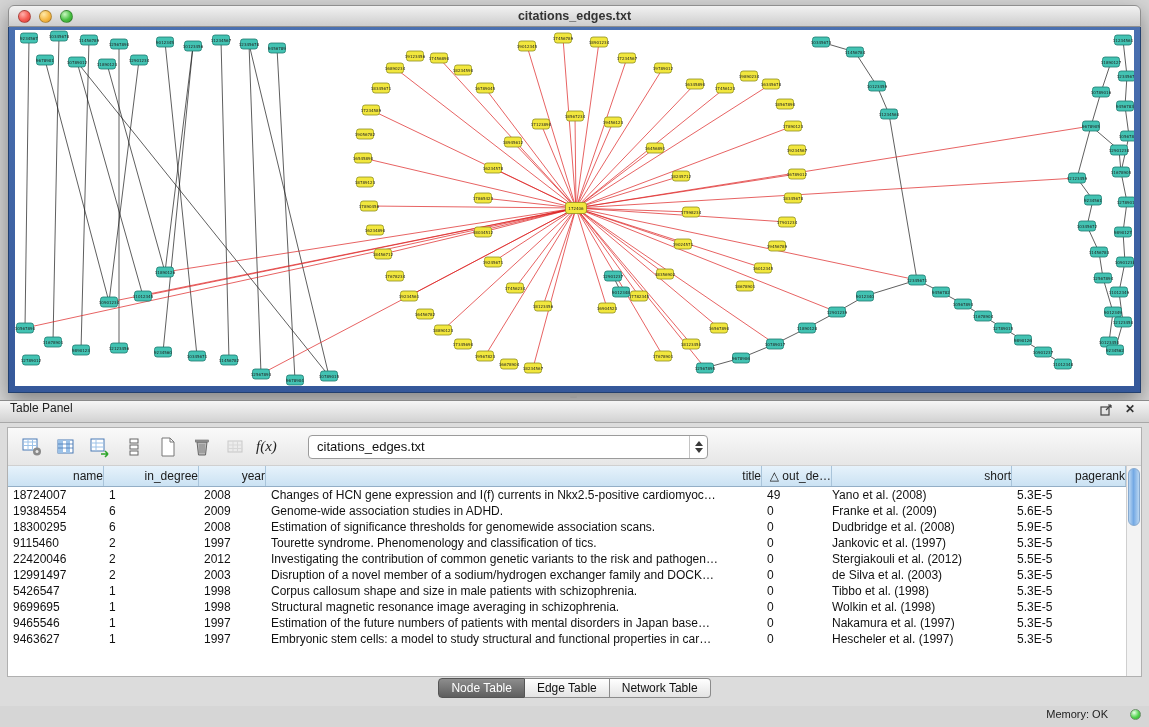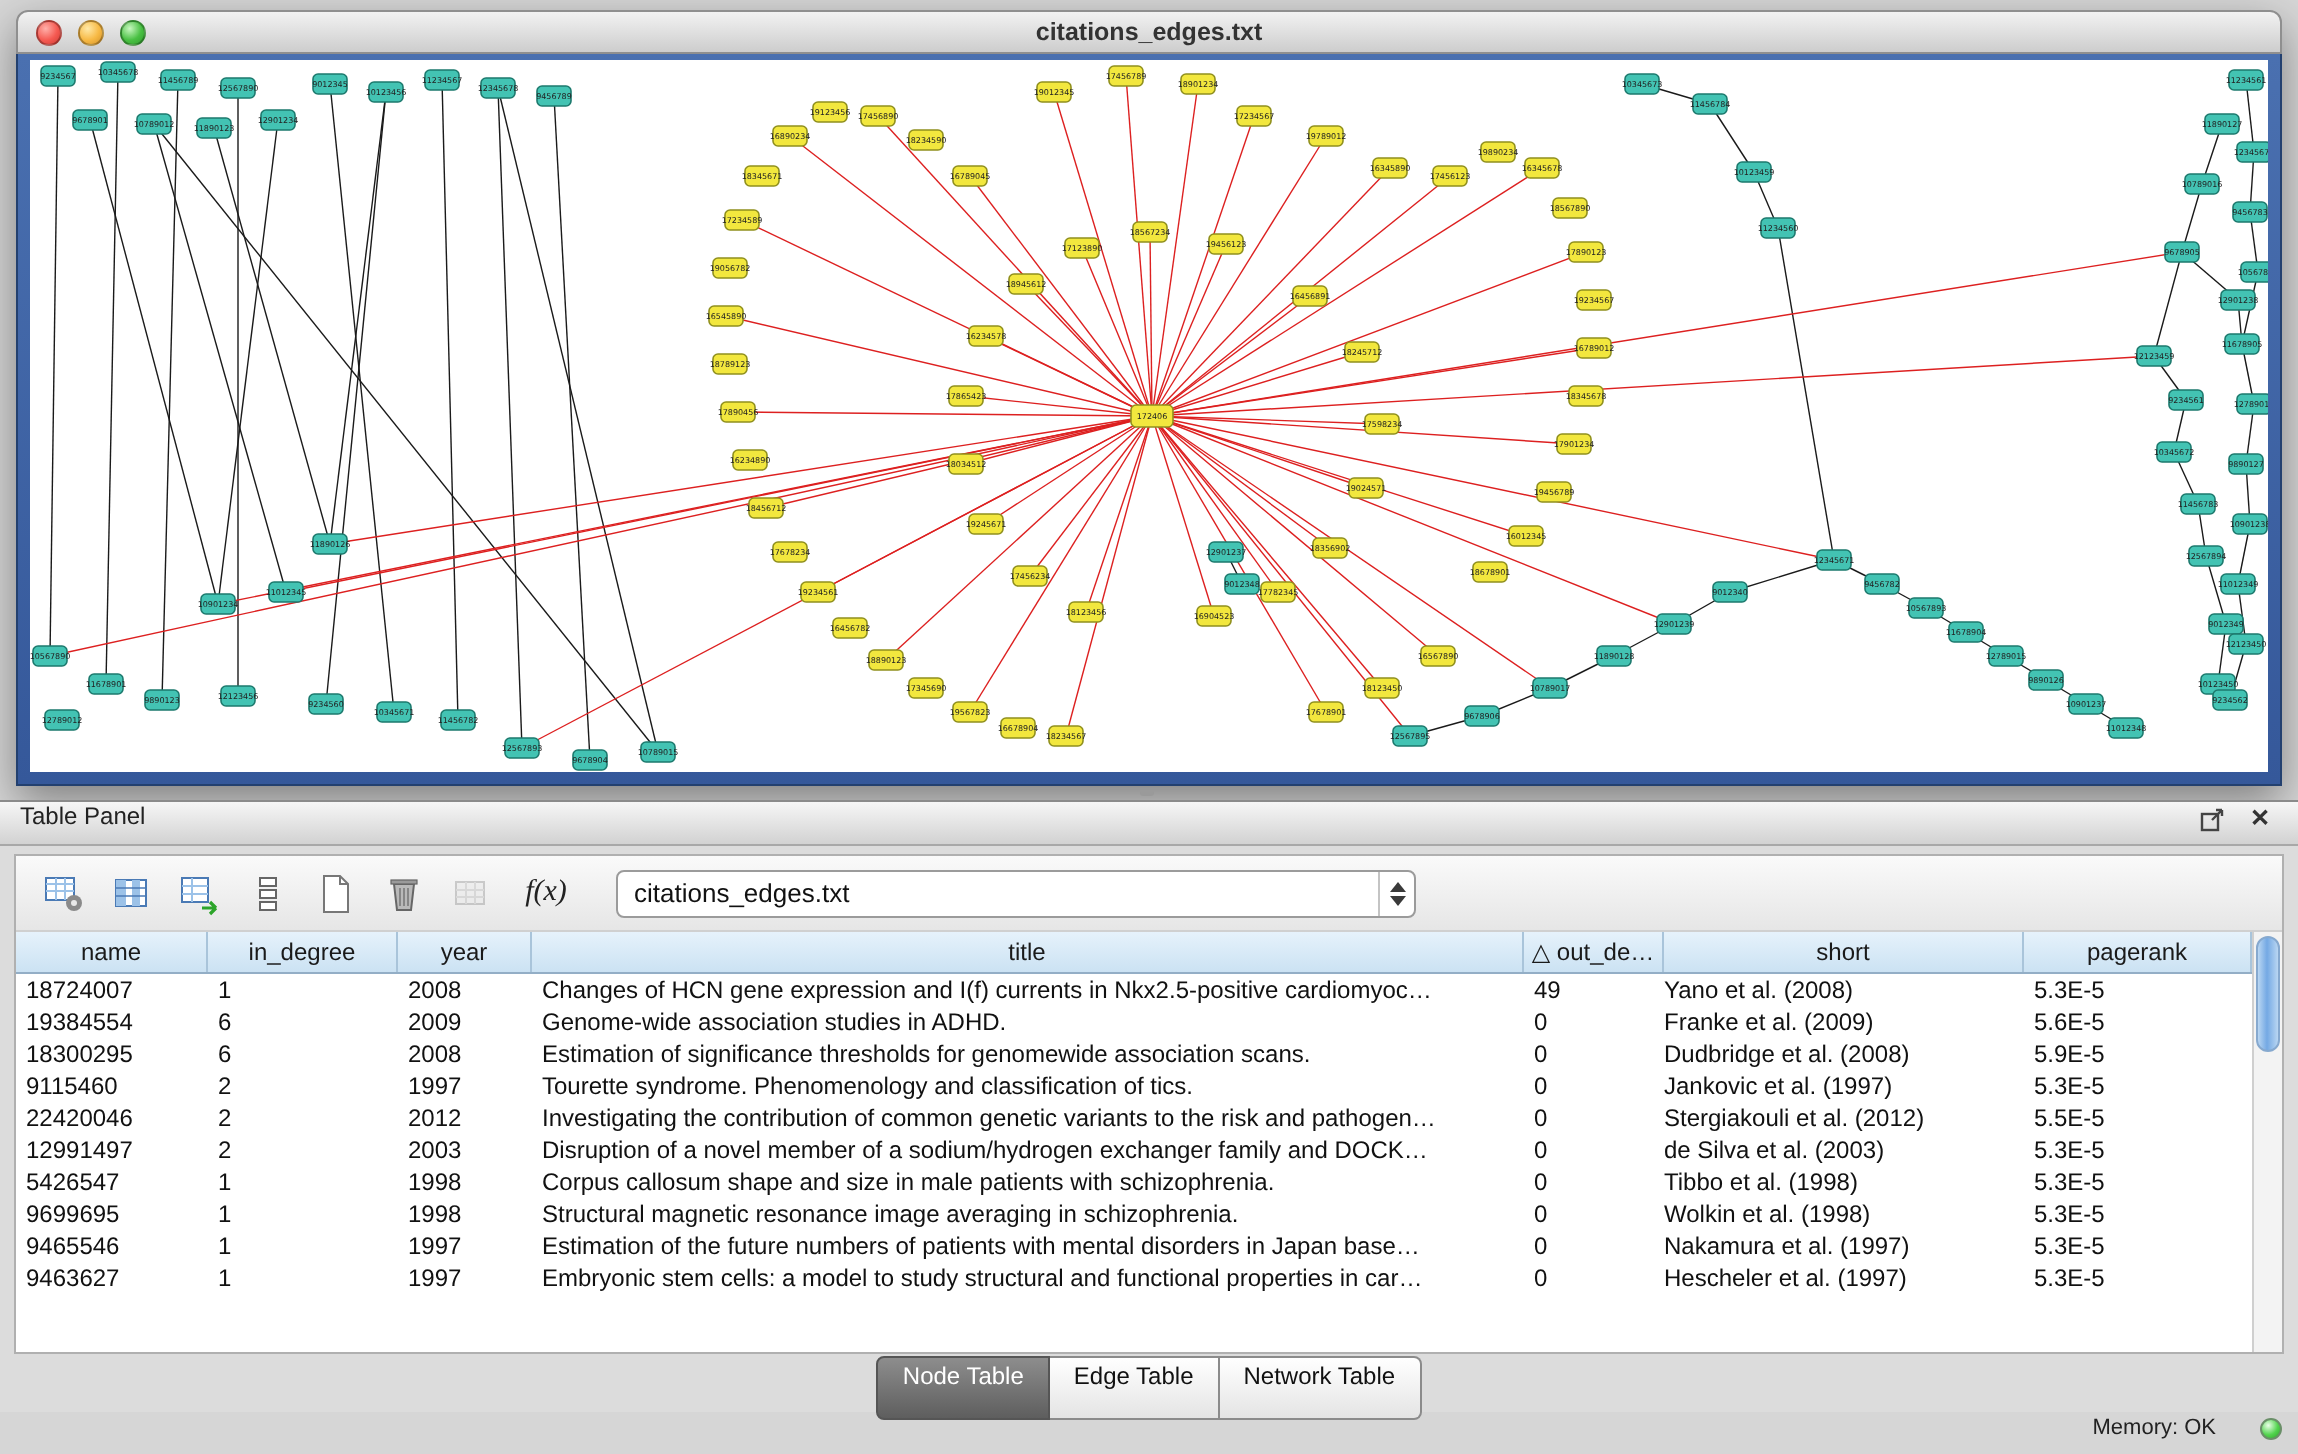--- a/index.html
+++ b/index.html
@@ -24,41 +24,41 @@
   .split{position:absolute;left:570px;top:395px;width:7px;height:3px;border-radius:2px;background:#9a9a9a}
 
   
   .tpanel{position:absolute;left:0;top:400px;width:1149px;height:306px;background:#dcdcdc;border-top:1px solid #8a8a8a;box-sizing:border-box}
   .ptitle{height:21px;background:linear-gradient(#f6f6f6,#d2d2d2);border-bottom:1px solid #a8a8a8;display:flex;align-items:flex-start;padding:0 10px;font-size:12px;color:#222}
   .ptitle .sp{flex:1}
   .picon{width:18px;height:16px;display:flex;align-items:center;justify-content:center;color:#333;font-size:12px;margin-left:6px}
   .pcontent{position:absolute;left:7px;right:7px;top:26px;height:250px;background:#fff;border:1px solid #b0b0b0;box-sizing:border-box}
   .toolbar{height:38px;display:flex;align-items:center;padding:0 10px;gap:6px;background:linear-gradient(#fafafa,#e6e6e6);border-bottom:1px solid #d0d0d0;box-sizing:border-box}
   .tbtn{width:28px;height:28px;display:flex;align-items:center;justify-content:center}
-  .fx{font-family:"Liberation Serif",serif;font-style:italic;font-size:15px;color:#222;width:34px;text-align:center}
+  .fx{font-family:"Liberation Serif",serif;font-style:italic;font-size:15px;color:#222;width:34px;text-align:left}
   .combo{margin-left:12px;width:398px;height:22px;background:#fff;border:1px solid #9b9b9b;border-radius:4px;display:flex;align-items:center;font-size:13px;color:#111}
   .combo .val{flex:1;padding-left:8px;white-space:nowrap;overflow:hidden}
   .combo .stepper{width:17px;height:100%;display:flex;flex-direction:column;align-items:center;justify-content:center;gap:2px;border-left:1px solid #c4c4c4}
   .t-up{width:0;height:0;border-left:4px solid transparent;border-right:4px solid transparent;border-bottom:5px solid #3a3a3a}
   .t-dn{width:0;height:0;border-left:4px solid transparent;border-right:4px solid transparent;border-top:5px solid #3a3a3a}
 
   .table{position:absolute;left:0;right:15px;top:38px;bottom:0;background:#fff;overflow:hidden}
   .thead{display:flex;height:21px;background:linear-gradient(#e6f2fb,#cbe2f3);border-bottom:1px solid #93aec6;box-sizing:border-box}
-  .th{height:100%;line-height:20px;text-align:center;font-size:12px;color:#1a1a1a;border-right:1px solid #a9c4da;box-sizing:border-box;overflow:hidden;white-space:nowrap}
+  .th{height:100%;line-height:20px;text-align:right;font-size:12px;color:#1a1a1a;border-right:1px solid #a9c4da;box-sizing:border-box;overflow:hidden;white-space:nowrap}
   .tr{display:flex;height:16px;line-height:16px}
   .td{font-size:12px;color:#111;padding-left:5px;box-sizing:border-box;overflow:hidden;white-space:nowrap}
   .c0{width:96px}.c1{width:95px}.c2{width:67px}.c3{width:496px}.c4{width:70px}
   .c5{width:180px}.c6{flex:1}
   .td.c5{text-align:left;padding-left:0}
 
   .vscroll{position:absolute;right:0;top:38px;bottom:0;width:15px;background:#f3f3f3;border-left:1px solid #cfcfcf;box-sizing:border-box}
   .vthumb{position:absolute;left:1px;right:1px;top:2px;height:58px;border-radius:6px;background:linear-gradient(90deg,#b9d6f2,#74a9e4 45%,#b9d6f2);border:1px solid #86a9cf;box-sizing:border-box}
 
   .tabsbar{position:absolute;left:0;right:0;top:277px;display:flex;justify-content:center}
-  .tab{height:32px;line-height:18px;padding:0 12px;font-size:12px;border:1px solid #8b8b8b;border-left-width:0;background:linear-gradient(#ffffff,#e4e4e4);color:#111;box-sizing:border-box}
+  .tab{height:20px;line-height:18px;padding:0 12px;font-size:12px;border:1px solid #8b8b8b;border-left-width:0;background:linear-gradient(#ffffff,#e4e4e4);color:#111;box-sizing:border-box}
   .tab:first-child{border-left-width:1px;border-radius:4px 0 0 4px}
   .tab:last-child{border-radius:0 4px 4px 0}
   .tab.sel{background:linear-gradient(#8d8d8d,#5e5e5e);color:#fff;border-color:#555}
 
   .memory{position:absolute;right:8px;top:708px;display:flex;align-items:center;gap:22px;font-size:11px;color:#222}
   .memdot{width:11px;height:11px;border-radius:50%;background:radial-gradient(circle at 35% 30%,#eaffe8,#52d44e 55%,#2da52a);border:1px solid #6a8f68;box-sizing:border-box}
 </style>
 </head>
 <body>
 

